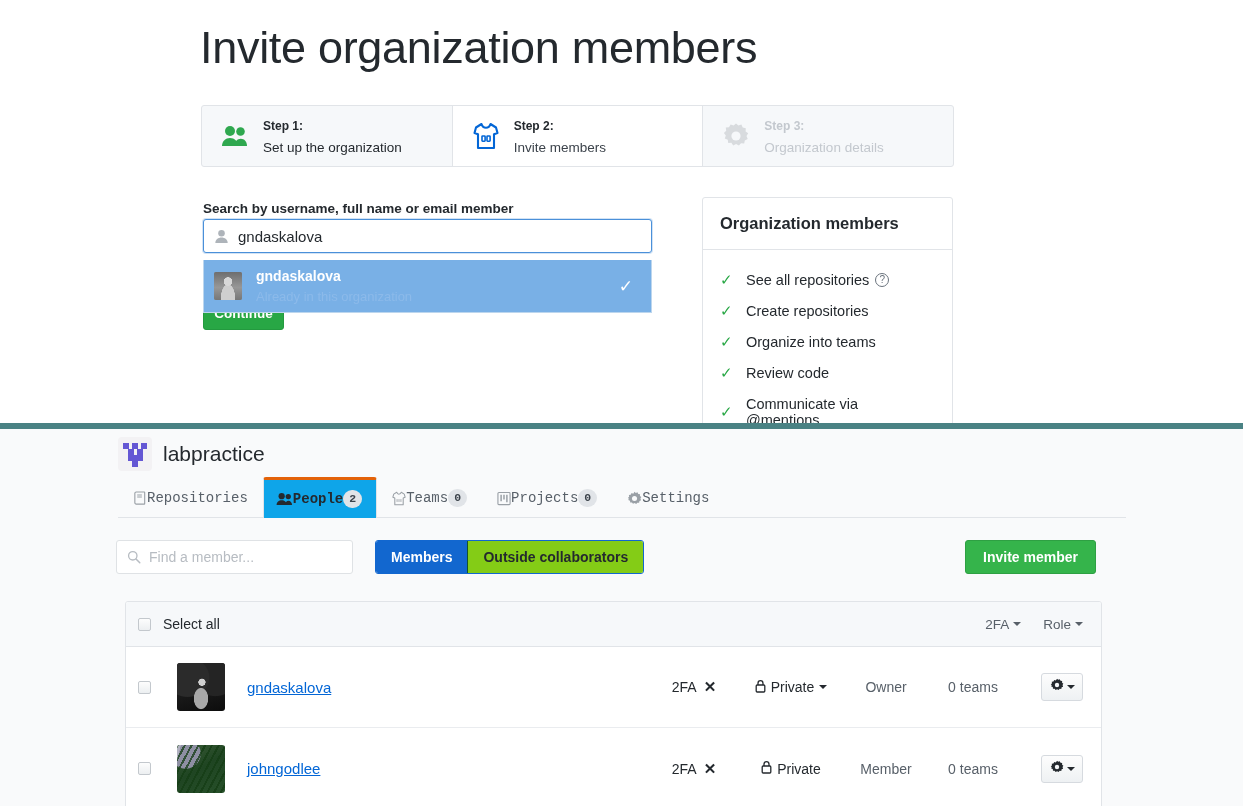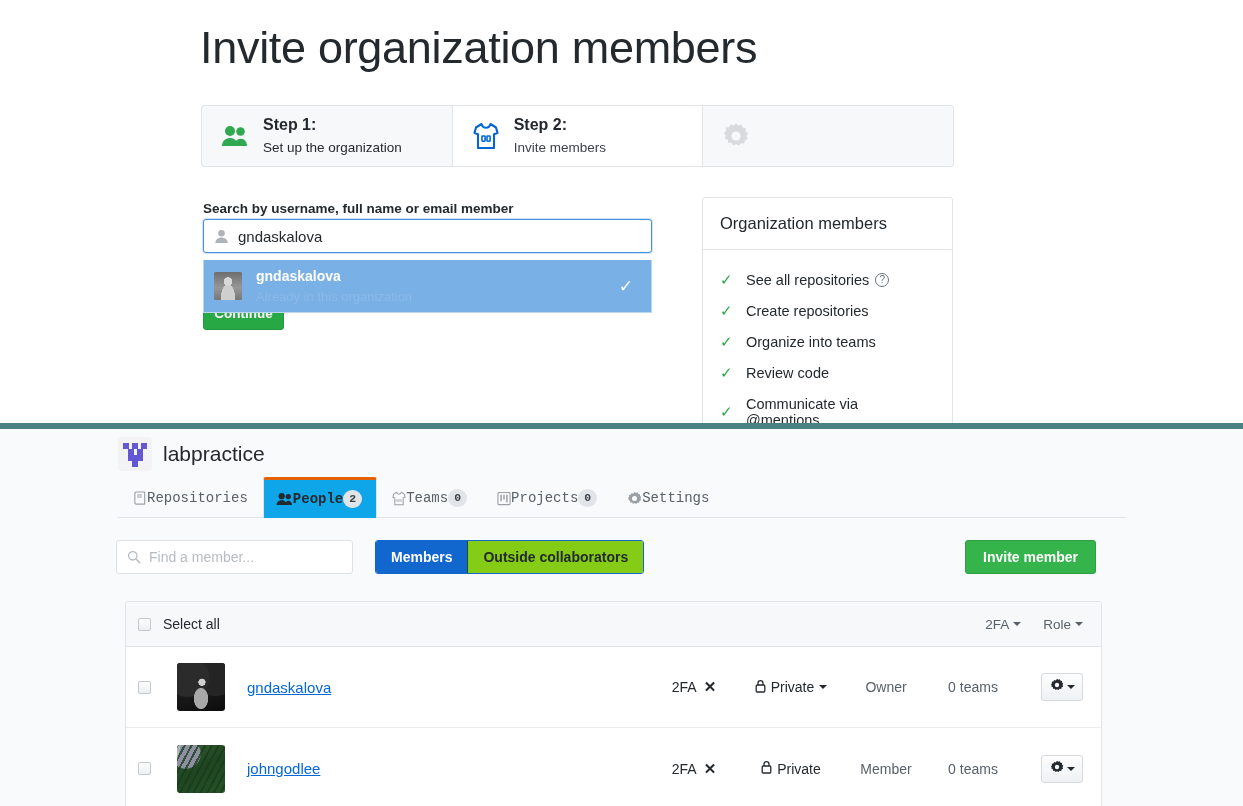--- a/index.html
+++ b/index.html
@@ -56,21 +56,21 @@
   .step:last-child { border-right: none; }
   .step.current { background: #ffffff; }
   .step-icon {
     width: 30px; height: 30px;
     margin-right: 13px;
     flex: 0 0 30px;
     display: flex; align-items: center; justify-content: center;
   }
   .step-text { line-height: 1.35; }
   .step-num {
-    font-size: 16px;
+    font-size: 12px;
     font-weight: 600;
     color: #24292e;
   }
   .step-desc {
     font-size: 13.5px;
     color: #3c434b;
   }
   .step.done .step-num, .step.done .step-desc { color: #24292e; }
   .step.todo .step-num, .step.todo .step-desc { color: #c3c8ce; }
 
@@ -176,21 +176,21 @@
     left: 702px; top: 197px;
     width: 251px;
     border: 1px solid #e1e4e8;
     border-radius: 3px;
     background: #ffffff;
   }
   .org-panel-header {
     padding: 16px 17px;
     border-bottom: 1px solid #e1e4e8;
     font-size: 16.5px;
-    font-weight: 400;
+    font-weight: 700;
     color: #24292e;
   }
   .org-panel-body { padding: 14px 17px 16px 17px; }
   .perk {
     display: flex;
     align-items: center;
     font-size: 14.5px;
     color: #24292e;
     padding: 7.5px 0;
   }
@@ -509,20 +509,24 @@
       </span>
     </div>
 
     <div class="step todo">
       <span class="step-icon">
         <svg width="28" height="28" viewBox="0 0 28 28" aria-hidden="true">
           <path d="M14 1.5l2.4 2.1 3-1.1 1.3 3 3.1.7-.2 3.2 2.6 1.9-1.7 2.7 1.2 3-2.9 1.4-.6 3.1-3.2-.3-2.1 2.4-2.8-1.6-2.9 1.4-1.8-2.6-3.2.1-.4-3.2-3-1.1 1-3-1.9-2.6 2.3-2.2-.4-3.2 3.2-.4 1.6-2.8 3 1z" fill="#d8dbde"></path>
           <circle cx="14" cy="14" r="4.6" fill="#f6f8fa"></circle>
         </svg>
       </span>
+      <span class="step-text">
+        <span class="step-num">Step 3:</span><br>
+        <span class="step-desc">Organization details</span>
+      </span>
     </div>
   </div>
 
   <div class="search-label">Search by username, full name or email member</div>
 
   <div class="search-box">
     <span class="search-person-icon">
       <svg width="15" height="15" viewBox="0 0 16 16" aria-hidden="true">
         <circle cx="8" cy="4.6" r="3.5" fill="#aeb4ba"></circle>
         <path d="M1.4 15c0-3.6 3-5.9 6.6-5.9S14.6 11.4 14.6 15z" fill="#aeb4ba"></path>

